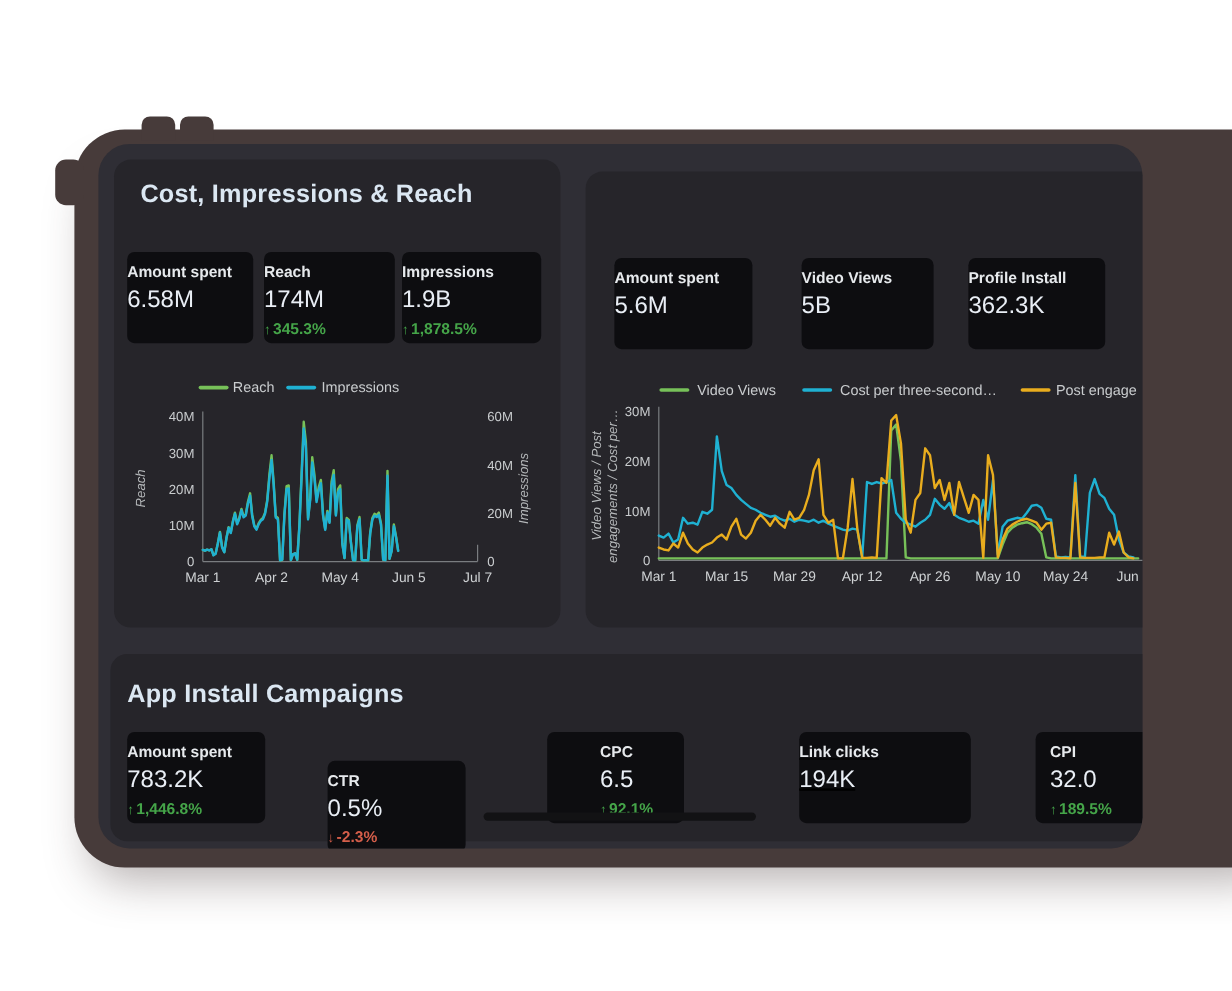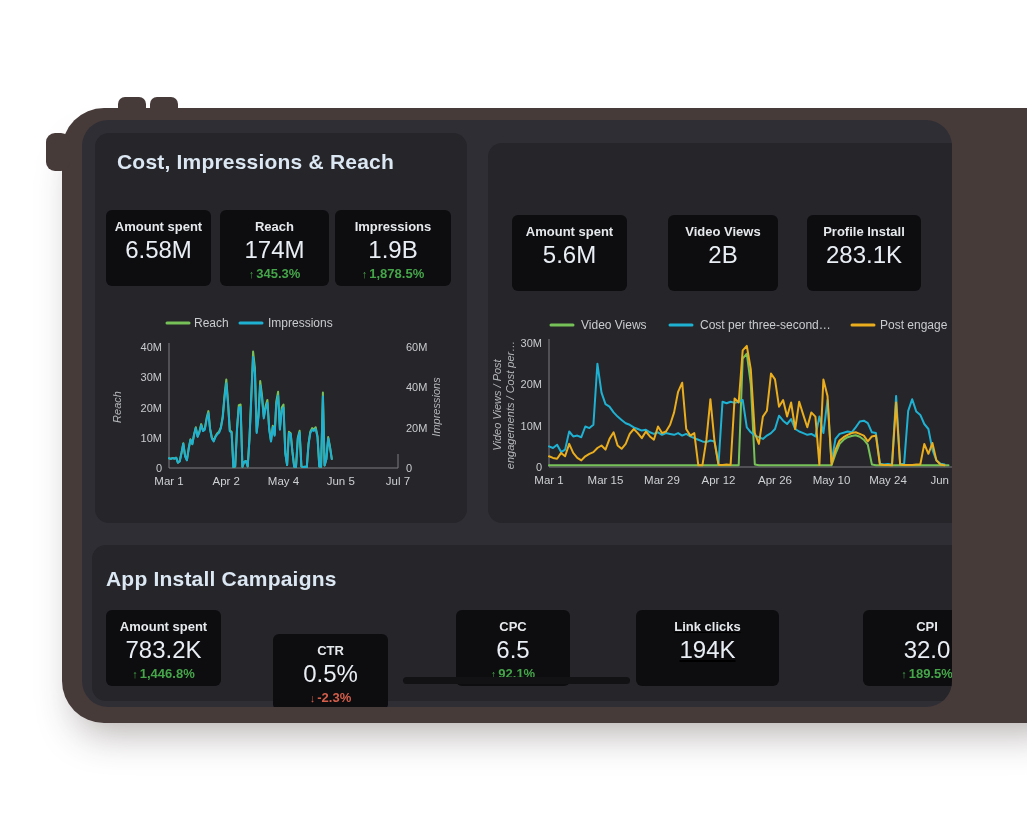--- a/index.html
+++ b/index.html
@@ -13,23 +13,23 @@
   .screen{position:absolute;left:20px;top:12px;width:870px;height:587px;background:#2f2e35;border-radius:26px;overflow:hidden;}
   .panel{position:absolute;background:#26252a;border-radius:14px;}
   .panel h2{margin:0;color:#dbe7f2;font-size:21px;font-weight:700;letter-spacing:.2px;}
   #panel-cir{left:13px;top:13px;width:372px;height:390px;}
   #panel-cir h2{padding:17px 0 0 22px;}
   #panel-vve{left:406px;top:23px;width:512px;height:380px;}
   #panel-vve h2{padding:15px 0 0 12px;}
   #panel-aic{left:10px;top:425px;width:1008px;height:156px;}
   #panel-aic h2{padding:22px 0 0 14px;}
   .kpi-card{position:absolute;height:76px;background:#0d0d10;border-radius:6px;display:flex;flex-direction:column;
-            align-items:center;justify-content:flex-start;padding-top:9px;box-sizing:border-box;}
+            align-items:flex-start;justify-content:flex-start;padding-top:9px;box-sizing:border-box;}
   .kpi-label{color:#e6e9ec;font-size:13px;font-weight:700;line-height:15px;white-space:nowrap;}
-  .kpi-value{color:#e9eef5;font-size:24px;font-weight:500;line-height:32px;white-space:nowrap;}
+  .kpi-value{color:#e9eef5;font-size:20px;font-weight:500;line-height:32px;white-space:nowrap;}
   .kpi-delta{font-size:13px;font-weight:700;line-height:15px;white-space:nowrap;}
   .kpi-delta.up{color:#45a549;}
   .kpi-delta.down{color:#d45e4a;}
   .kpi-delta .arr{font-size:11px;margin-right:2px;}
   svg.chart{position:absolute;left:0;top:0;overflow:hidden;}
   #chart0{top:167px;width:372px;height:210px;}
   #chart1{top:157px;width:512px;height:210px;}
   .stripe{position:absolute;left:321px;top:557px;width:227px;height:7px;background:#121214;border-radius:4px;z-index:30;}
 </style>
 </head>
@@ -90,25 +90,25 @@
       </section>
 
       <section class="panel" id="panel-vve">
         <div>
             <div class="kpi-card" style="left: 24px; top: 72px; width: 115px;">
               <div class="kpi-label">Amount spent</div>
               <div class="kpi-value">5.6M</div>
             </div>
             <div class="kpi-card" style="left: 180px; top: 72px; width: 110px;">
               <div class="kpi-label">Video Views</div>
-              <div class="kpi-value">2B</div>
+              <div class="kpi-value">5B</div>
             </div>
             <div class="kpi-card" style="left: 319px; top: 72px; width: 114px;">
               <div class="kpi-label">Profile Install</div>
-              <div class="kpi-value">283.1K</div>
+              <div class="kpi-value">362.3K</div>
             </div>
           </div>
         <svg class="chart" id="chart1">
             <line x1="63" y1="25" x2="85" y2="25" stroke="#77c159" stroke-width="3" stroke-linecap="round"></line>
             <text x="93" y="29" fill="#c9ccce" font-size="12">Video Views</text>
             <line x1="182" y1="25" x2="204" y2="25" stroke="#1fb1d2" stroke-width="3" stroke-linecap="round"></line>
             <text x="212" y="29" fill="#c9ccce" font-size="12">Cost per three-second…</text>
             <line x1="364" y1="25" x2="386" y2="25" stroke="#e9ad1e" stroke-width="3" stroke-linecap="round"></line>
             <text x="392" y="29" fill="#c9ccce" font-size="12">Post engage</text>
             <line x1="61" y1="39" x2="61" y2="167" stroke="#7a7d80" stroke-width="1"></line>
@@ -139,26 +139,26 @@
             <div class="kpi-card" style="left: 14px; top: 65px; width: 115px;">
               <div class="kpi-label">Amount spent</div>
               <div class="kpi-value">783.2K</div>
               <div class="kpi-delta up"><span class="arr">↑</span>1,446.8%</div>
             </div>
             <div class="kpi-card" style="left: 181px; top: 65px; width: 115px; margin-top: 24px;">
               <div class="kpi-label">CTR</div>
               <div class="kpi-value">0.5%</div>
               <div class="kpi-delta down"><span class="arr">↓</span>-2.3%</div>
             </div>
-            <div class="kpi-card" style="left: 364px; top: 65px; width: 114px;">
+            <div class="kpi-card" style="left: 364px; top: 65px; width: 114px; padding-left: 44px;">
               <div class="kpi-label">CPC</div>
               <div class="kpi-value">6.5</div>
               <div class="kpi-delta up"><span class="arr">↑</span>92.1%</div>
             </div>
-            <div class="kpi-card" style="left: 544px; top: 65px; width: 143px; text-decoration: underline;">
+            <div class="kpi-card" style="left: 574px; top: 65px; width: 143px; text-decoration: underline;">
               <div class="kpi-label">Link clicks</div>
               <div class="kpi-value">194K</div>
             </div>
             <div class="kpi-card" style="left: 771px; top: 65px; width: 116px; padding-left: 12px;">
               <div class="kpi-label">CPI</div>
               <div class="kpi-value">32.0</div>
               <div class="kpi-delta up"><span class="arr">↑</span>189.5%</div>
             </div>
           </div>
       </section>

